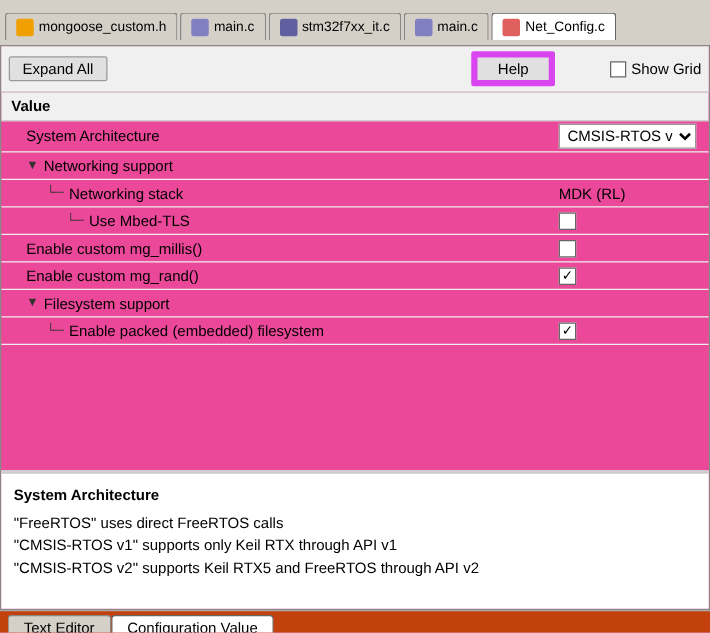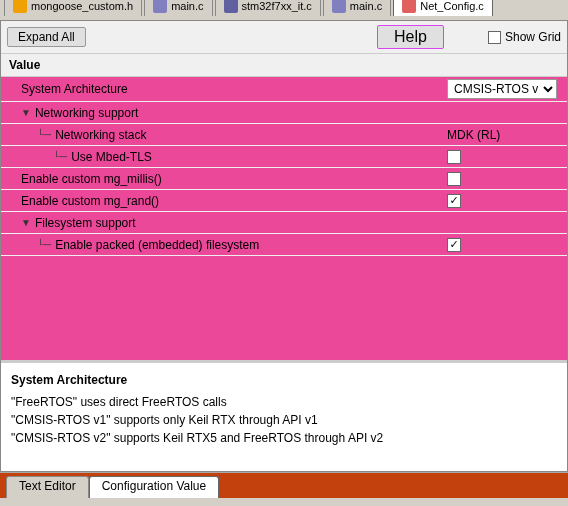--- a/index.html
+++ b/index.html
@@ -12,21 +12,21 @@
       overflow: hidden;
     }
 
     
     .tab-bar {
       display: flex;
       align-items: flex-end;
       background: #d4d0c8;
       padding: 4px 0 4px 4px;
       gap: 2px;
-      height: 20px;
+      height: 36px;
     }
     .tab {
       display: flex;
       align-items: center;
       padding: 3px 8px;
       background: #d4d0c8;
       border: 1px solid #888;
       border-bottom: none;
       cursor: pointer;
       font-size: 11px;
@@ -75,24 +75,24 @@
       border-radius: 2px;
       cursor: pointer;
       font-size: 12px;
     }
     .toolbar-separator {
       flex: 1;
     }
     .toolbar-help {
       padding: 2px 16px;
       background: #e0e0e0;
-      border: 1px solid #d946ef;
+      border: 5px solid #d946ef;
       border-radius: 2px;
       cursor: pointer;
-      font-size: 16px;
+      font-size: 12px;
     }
     .show-grid-label {
       display: flex;
       align-items: center;
       gap: 4px;
       font-size: 12px;
       margin-left: 40px;
     }
     .show-grid-checkbox {
       width: 13px;

